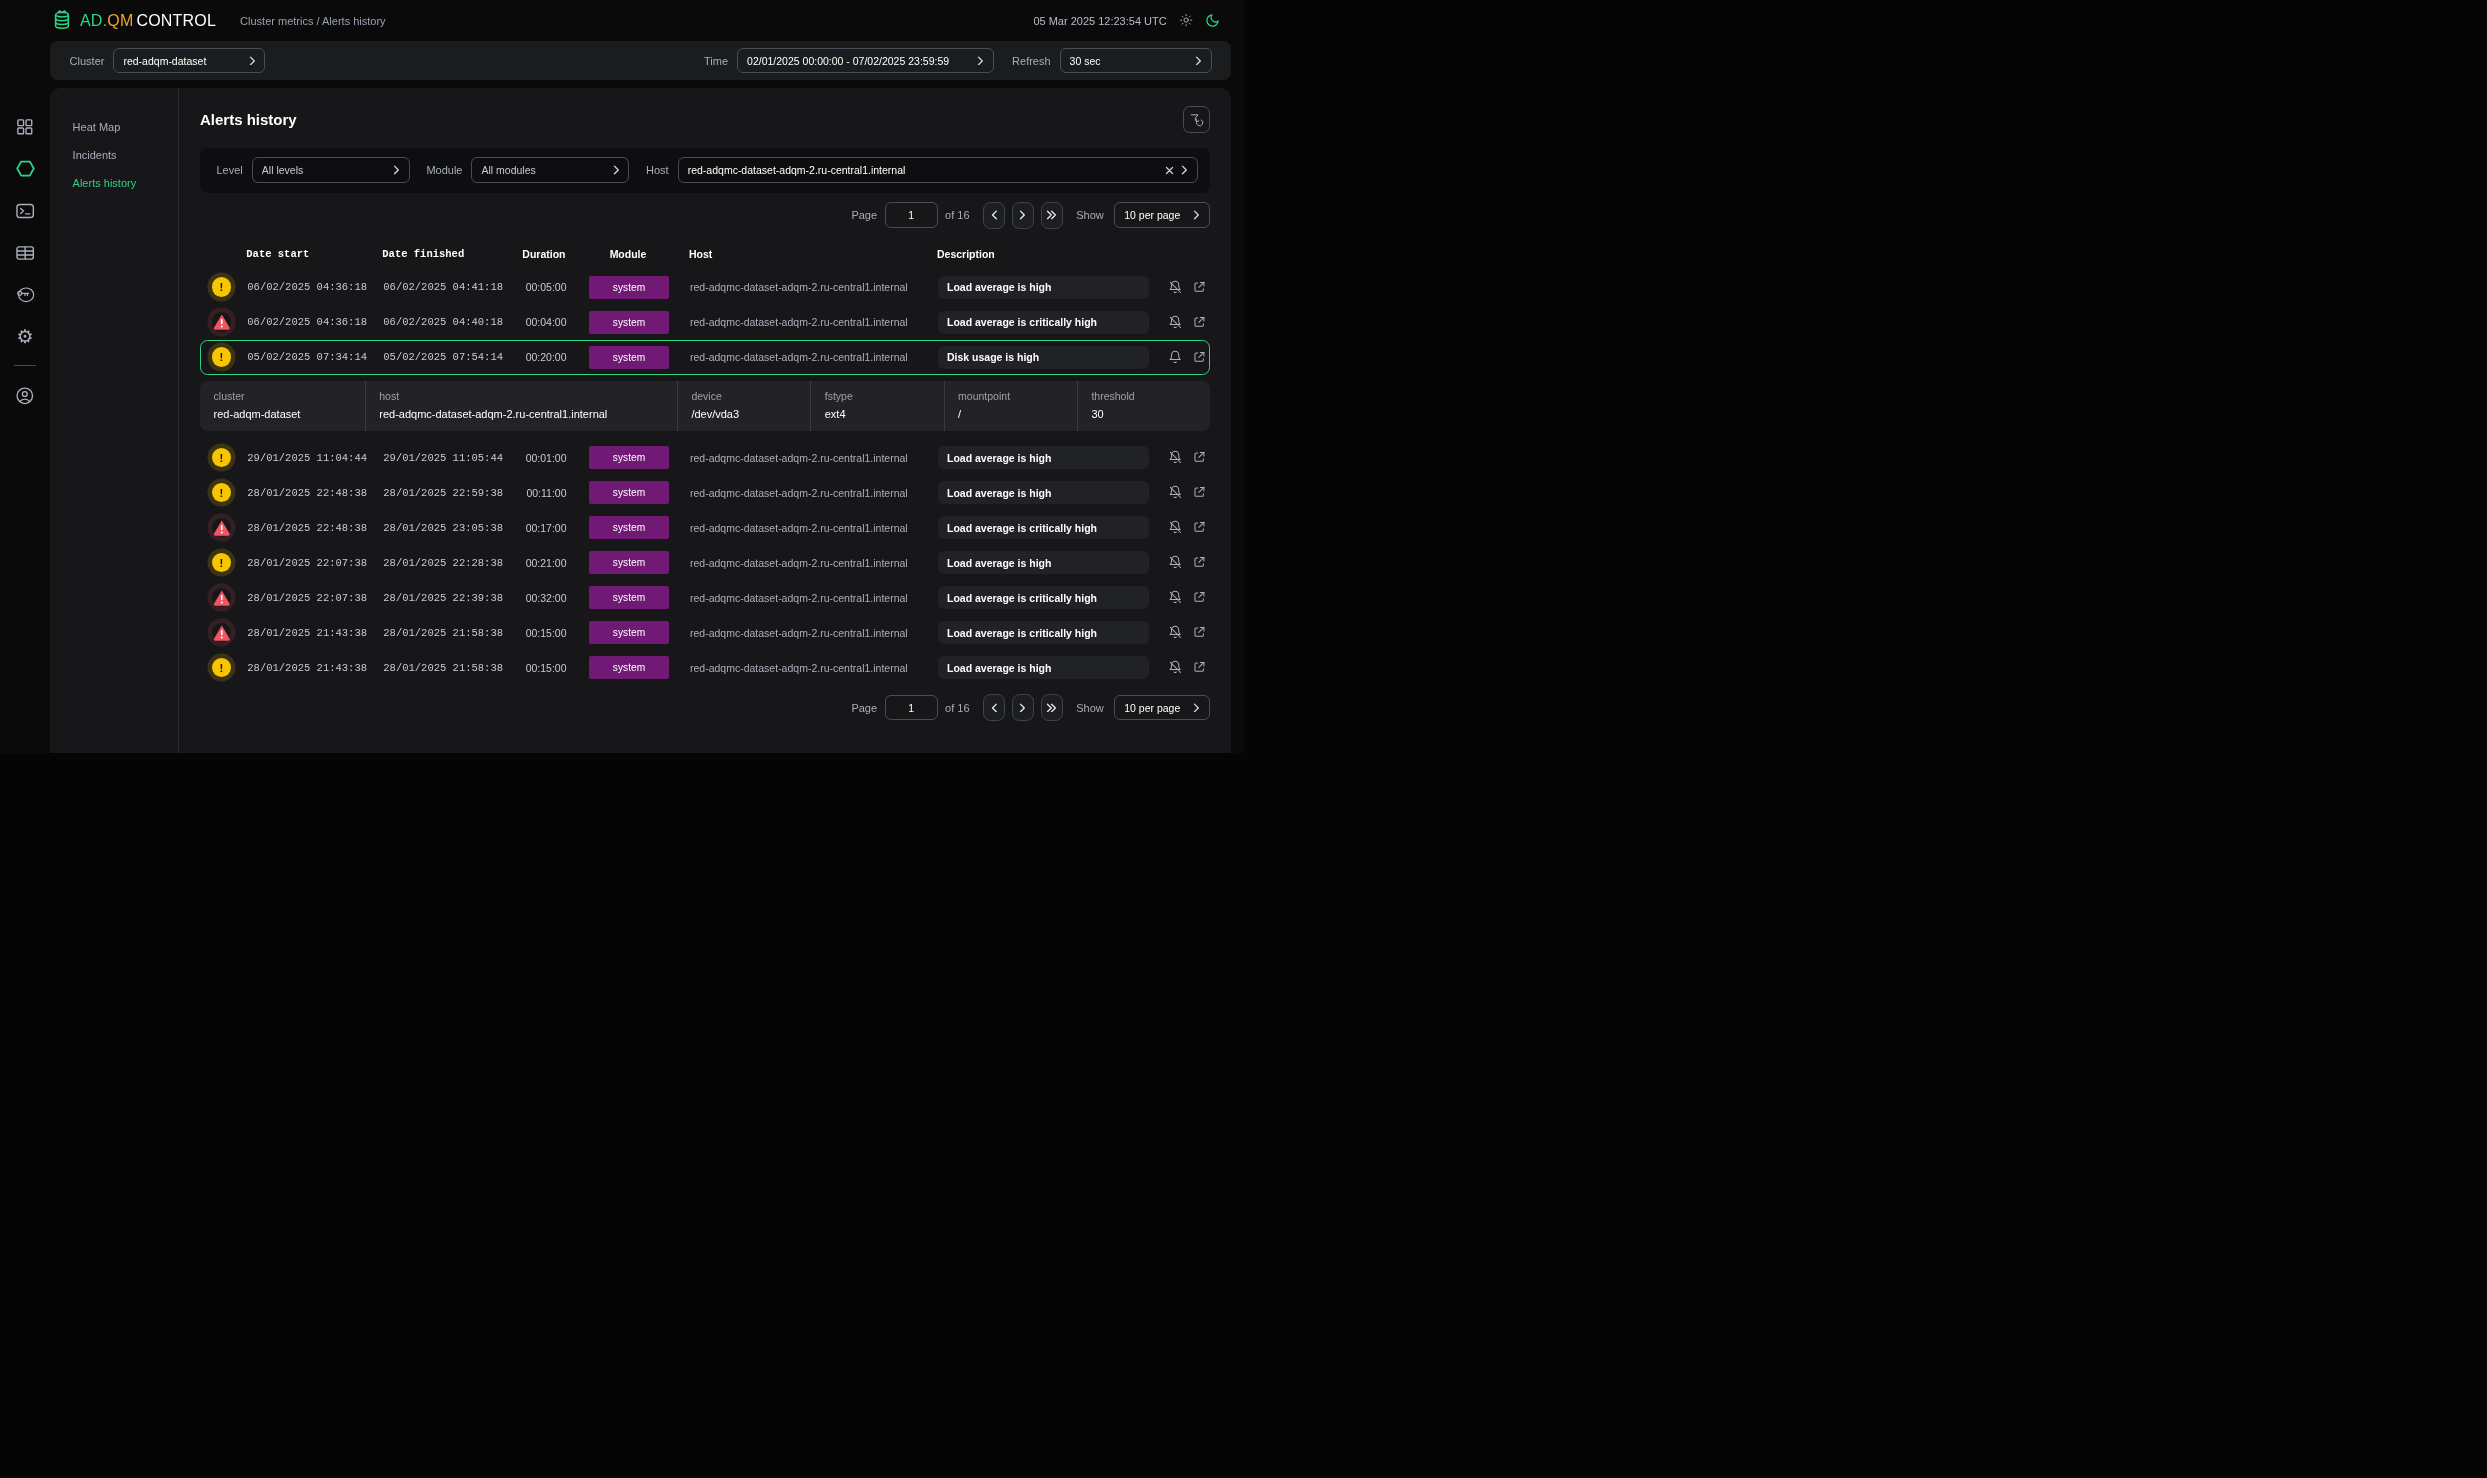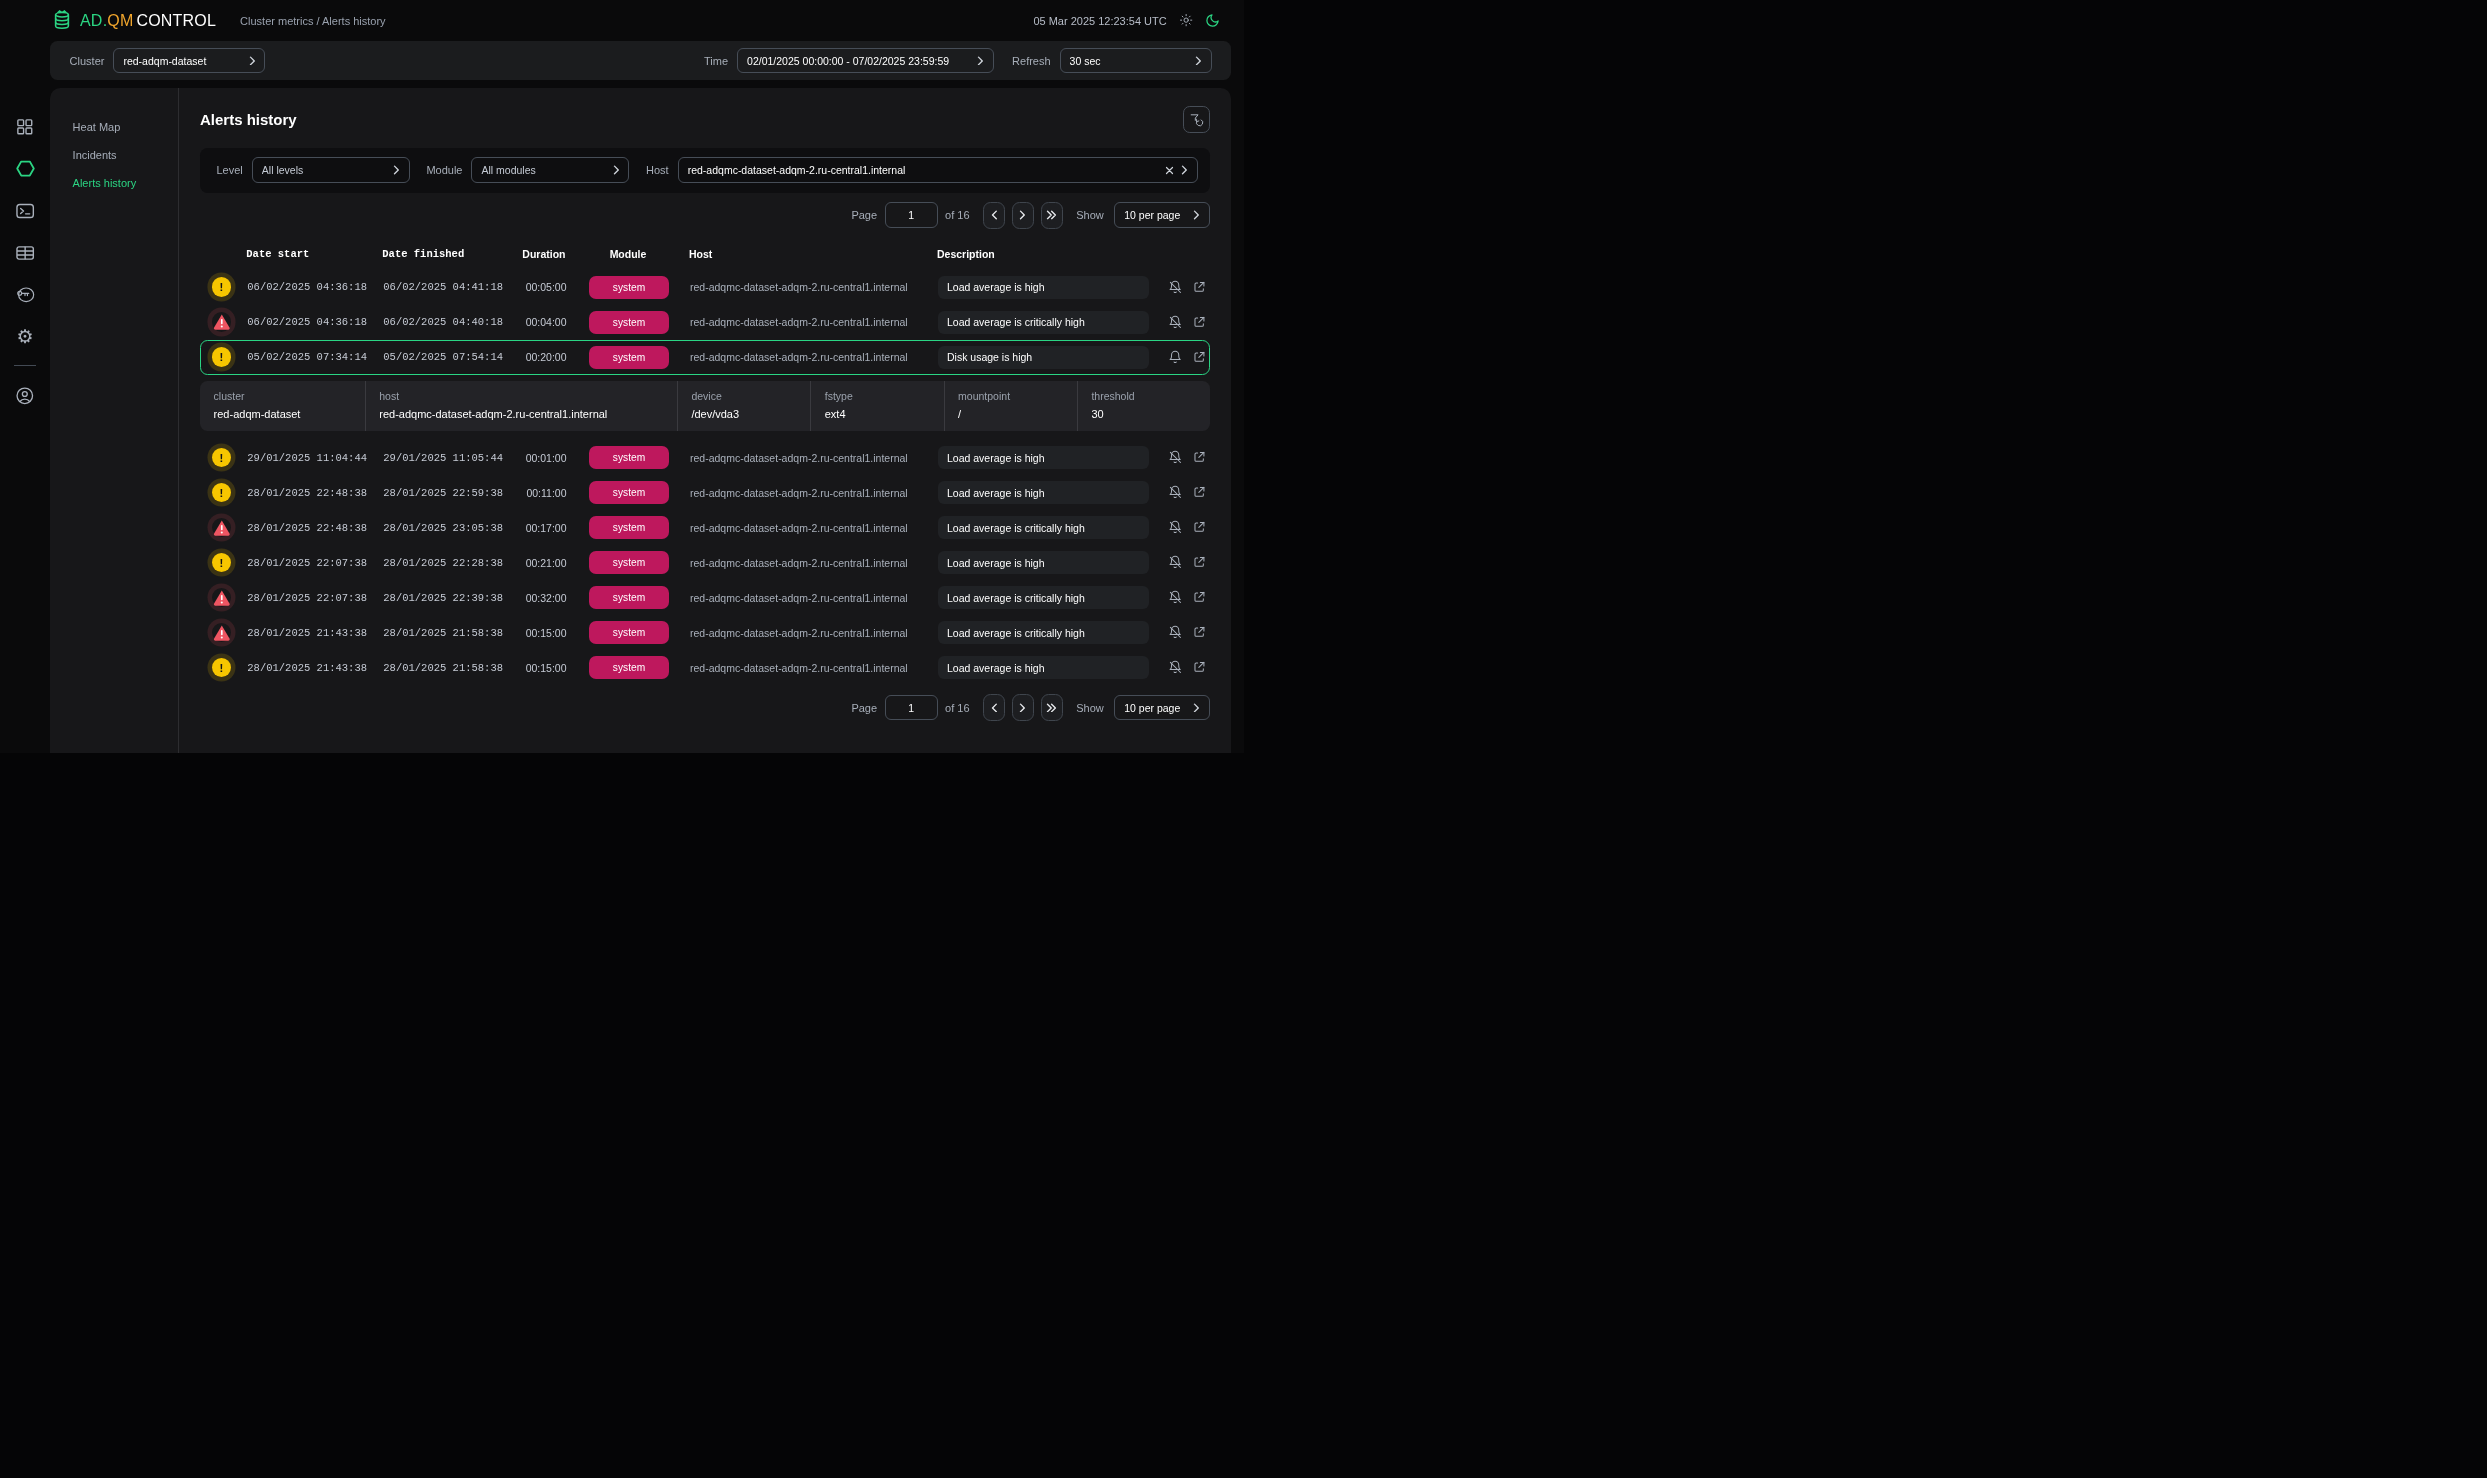--- a/index.html
+++ b/index.html
@@ -66,22 +66,22 @@
   .trow { height:35px; color:#c6cbd5; border:1.5px solid transparent; border-radius:7.5px; padding:0 3px; }
   .trow.selected { border-color:#2ad584; }
   .cell.pl { padding-left:8.3px;font-family:Liberation Mono, monospace; }
   .cell.dur { text-align:right; padding-right:1.5px; }
   .cell.mod { display:flex; justify-content:center; }
   .cell.host-cell { color:#a9b0bb; white-space:nowrap; overflow:hidden; text-overflow:ellipsis; }
   .sev-cell { display:flex; justify-content:center; }
   .sev-wrap { width:19.6px; height:19.6px; border-radius:50%; display:flex; align-items:center; justify-content:center; }
   .sev-wrap.warn { background:#f7c600; color:#141414; font-weight:700; font-size:11.3px; box-shadow:0 0 0 4.5px rgba(247,198,0,.16); }
   .sev-wrap.crit { box-shadow:0 0 0 4.5px rgba(239,85,98,.14); }
-  .badge { background:#be185d; border-radius:7px; height:23px; min-width:80px; padding:0 13.6px; display:flex; align-items:center; justify-content:center; font-size:10.2px; color:#fff; }
-  .desc-cell { display:flex; min-width:0; }
+  .badge { background:#701a75; border-radius:2px; height:23px; min-width:80px; padding:0 13.6px; display:flex; align-items:center; justify-content:center; font-size:10.2px; color:#fff; }
+  .desc-cell { display:flex; min-width:0;font-weight:bold; }
   .desc-pill { background:#202225; border-radius:6px; height:23px; display:flex; align-items:center; padding:0 9px; color:#fff; flex:1; margin-right:7.5px; white-space:nowrap; overflow:hidden; }
   .row-icons { display:flex; gap:9.8px; color:#aab1bc; justify-content:flex-end; align-items:center; }
   .rowicon { display:flex; align-items:center; cursor:pointer; color:#aab1bc; background:none; border:none; }
 
   
   .detail { background:#232327; border-radius:7.5px; display:flex; margin:6px 0 9px; overflow:hidden; }
   .detail-cell { padding:9.8px 13.6px 11.3px; border-right:0.8px solid #3a3a3f; }
   .detail-cell:last-child { border-right:none; }
   .detail-label { color:#9aa1ac; font-size:10.5px; margin-bottom:5.3px; }
   .detail-value { color:#fff; font-size:11px; white-space:nowrap; }

